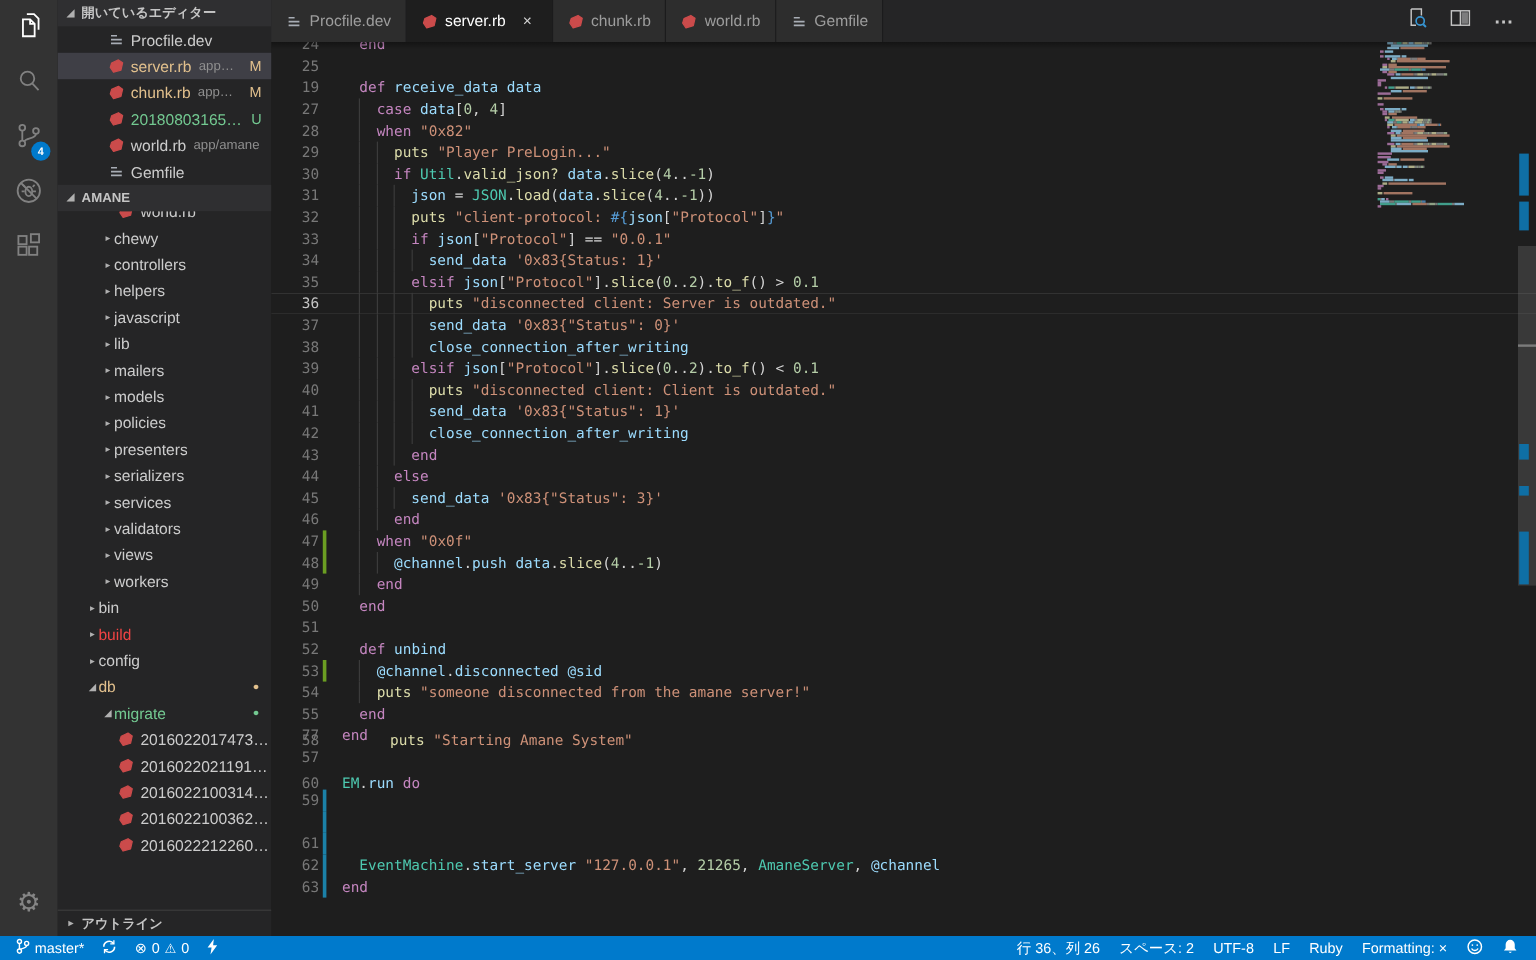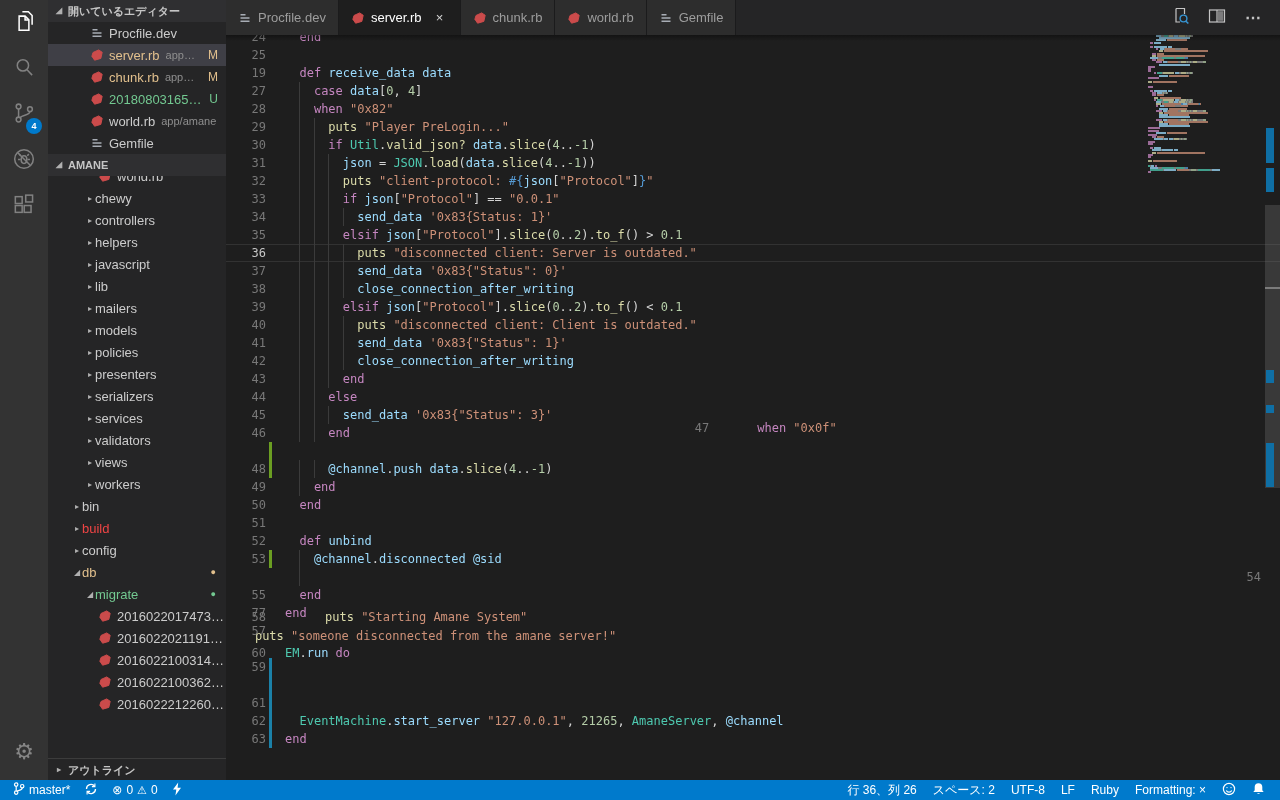--- a/index.html
+++ b/index.html
@@ -520,21 +520,21 @@
           <span class="guide" style="left: 73.44px;"></span>
           <span class="guide" style="left: 87.88px;"></span>
           <span class="guide" style="left: 102.32px;"></span>
         </div>
         <div class="code-row" style="top: 396px;">
           <span class="ln">46</span>
           <span class="lcode"><span class="tk-k">      end</span></span>
           <span class="guide" style="left: 73.44px;"></span>
           <span class="guide" style="left: 87.88px;"></span>
         </div>
-        <div class="code-row" style="top: 391px; justify-content: center;">
+        <div class="code-row" style="top: 414px;">
           <span class="ln">47</span>
           <span class="lcode"><span class="tk-d">    </span><span class="tk-k">when</span><span class="tk-d"> </span><span class="tk-s">"0x0f"</span></span>
           <span class="guide" style="left: 73.44px;"></span>
         </div>
         <div class="code-row" style="top: 432px;">
           <span class="ln">48</span>
           <span class="lcode"><span class="tk-d">      </span><span class="tk-v">@channel</span><span class="tk-d">.</span><span class="tk-v">push</span><span class="tk-d"> </span><span class="tk-v">data</span><span class="tk-d">.</span><span class="tk-f">slice</span><span class="tk-d">(</span><span class="tk-n">4</span><span class="tk-d">..</span><span class="tk-n">-1</span><span class="tk-d">)</span></span>
           <span class="guide" style="left: 73.44px;"></span>
           <span class="guide" style="left: 87.88px;"></span>
         </div>
@@ -553,21 +553,21 @@
         </div>
         <div class="code-row" style="top: 504px;">
           <span class="ln">52</span>
           <span class="lcode"><span class="tk-d">  </span><span class="tk-k">def</span><span class="tk-d"> </span><span class="tk-v">unbind</span></span>
         </div>
         <div class="code-row" style="top: 522px;">
           <span class="ln">53</span>
           <span class="lcode"><span class="tk-d">    </span><span class="tk-v">@channel</span><span class="tk-d">.</span><span class="tk-v">disconnected</span><span class="tk-d"> </span><span class="tk-v">@sid</span></span>
           <span class="guide" style="left: 73.44px;"></span>
         </div>
-        <div class="code-row" style="top: 540px; flex-direction: column;">
+        <div class="code-row" style="top: 540px;">
           <span class="ln">54</span>
           <span class="lcode"><span class="tk-d">    </span><span class="tk-f">puts</span><span class="tk-d"> </span><span class="tk-s">"someone disconnected from the amane server!"</span></span>
           <span class="guide" style="left: 73.44px;"></span>
         </div>
         <div class="code-row" style="top: 558px;">
           <span class="ln">55</span>
           <span class="lcode"><span class="tk-k">  end</span></span>
         </div>
         <div class="code-row" style="top: 576px;">
           <span class="ln">77</span>

